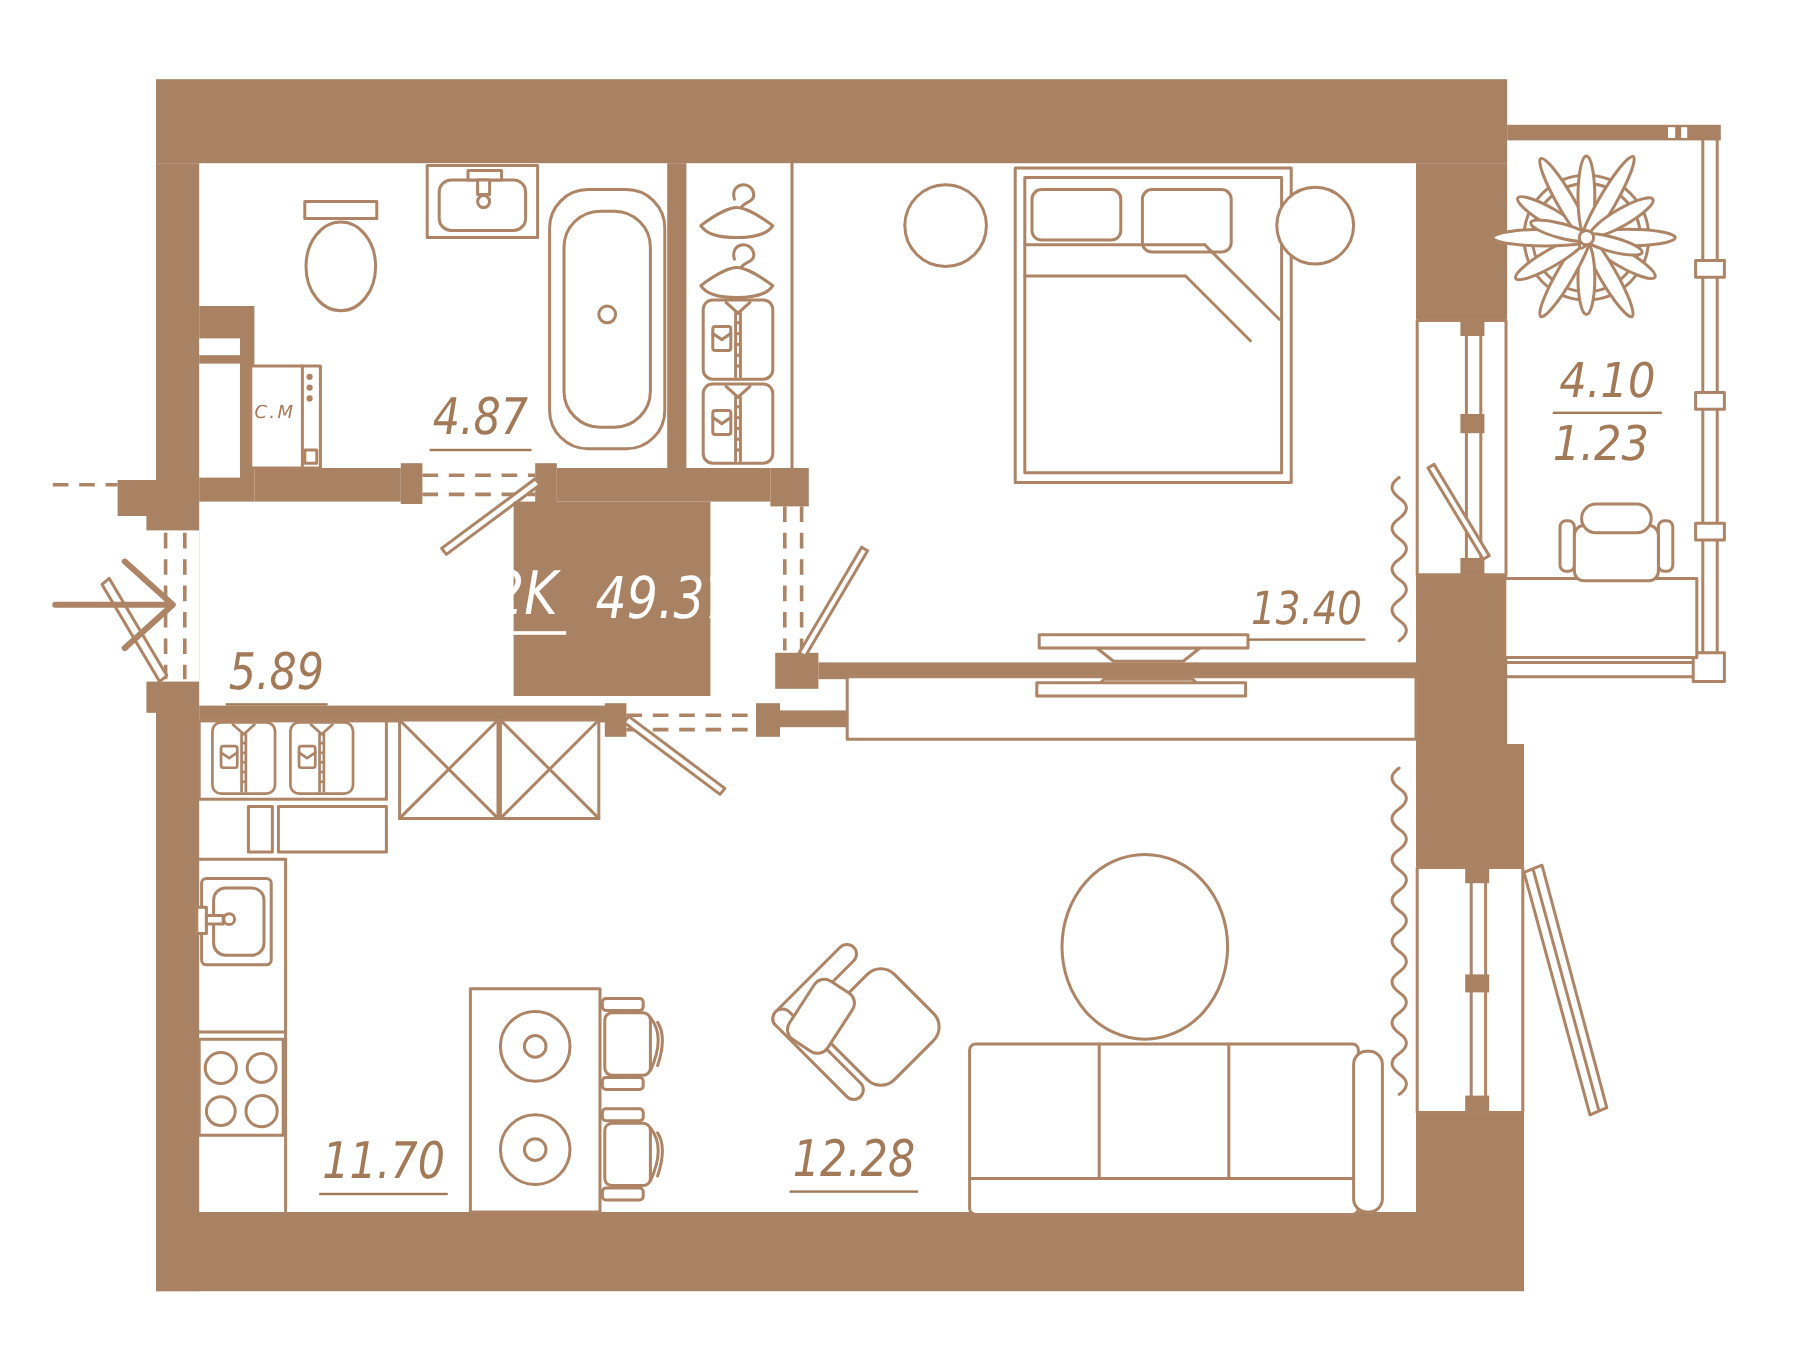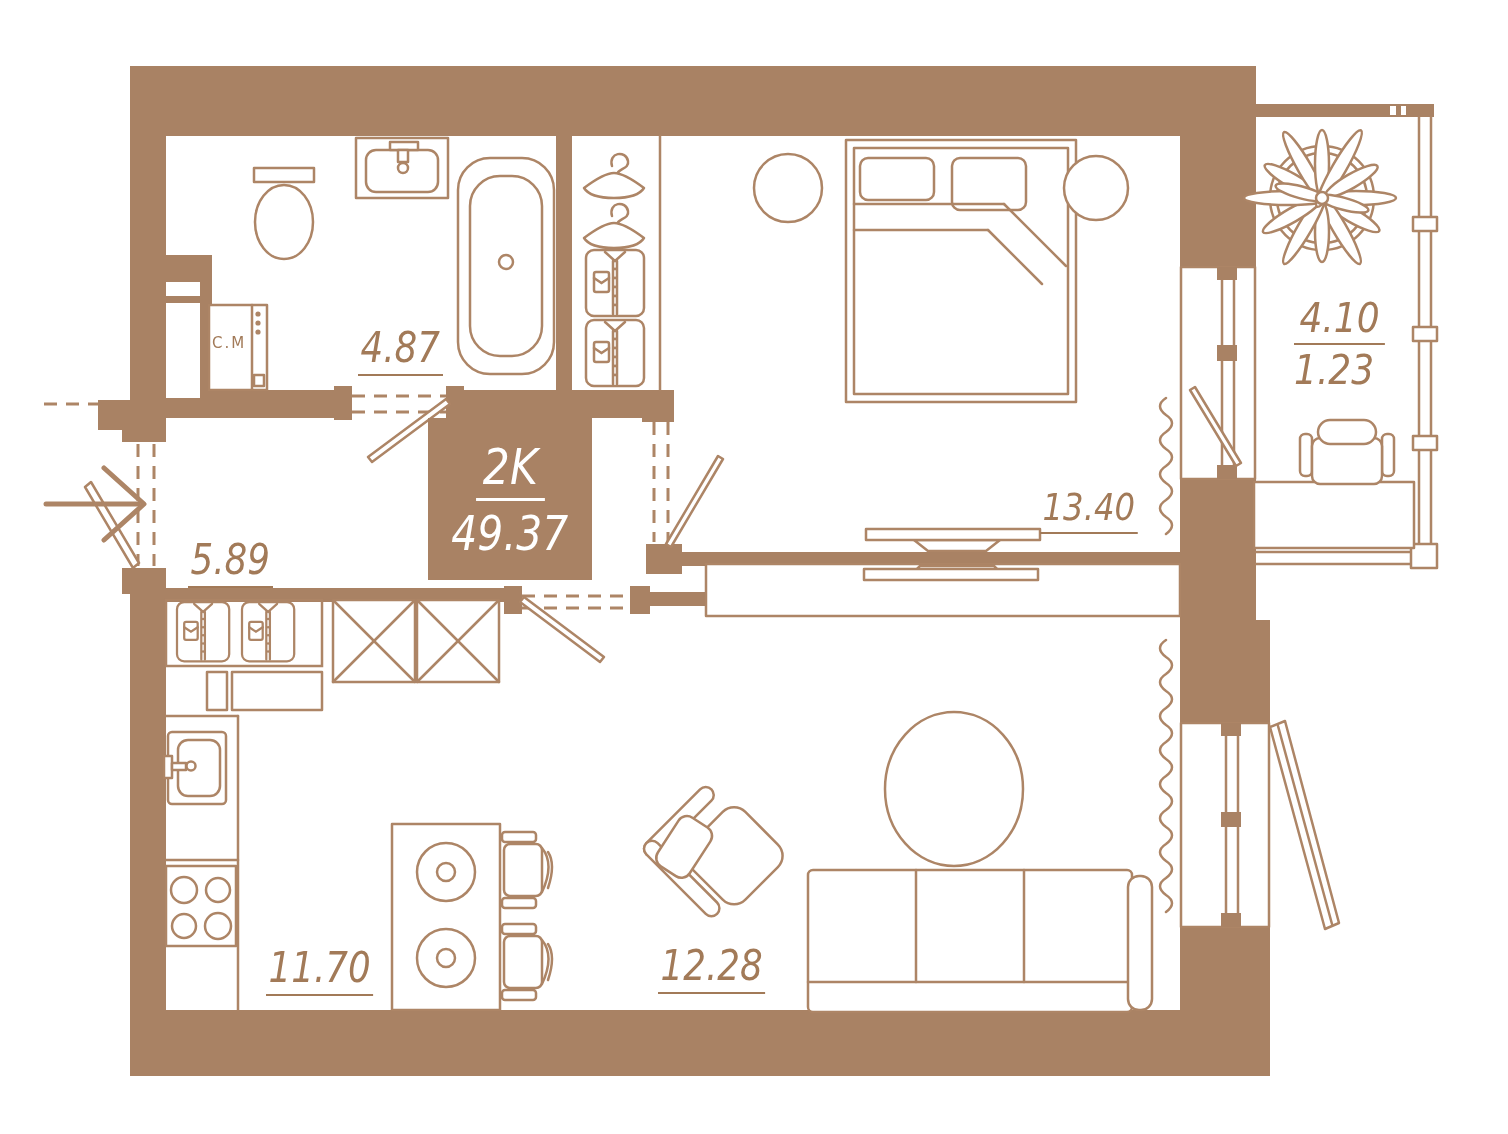--- a/index.html
+++ b/index.html
@@ -9,29 +9,29 @@
   .wall{fill:var(--wall,#a98264);stroke:none;}
   .ln{stroke:var(--line,#ad8566);fill:none;stroke-width:2.5;stroke-linecap:round;}
   .fw{fill:#fff;stroke:var(--line,#ad8566);stroke-width:2.5;stroke-linejoin:round;}
   .dot{fill:var(--line,#ad8566);stroke:none;}
   .dash{stroke:var(--line,#ad8566);stroke-width:3;fill:none;stroke-dasharray:13 9;}
   .thick{stroke:var(--line,#ad8566);stroke-width:5;fill:none;stroke-linecap:round;stroke-linejoin:round;}
   .label{position:absolute;font-style:italic;color:var(--ink,#a27a58);font-size:42px;line-height:1.05;
          transform:scaleX(.85);transform-origin:left top;white-space:nowrap;}
   .area-underline{border-bottom:2.5px solid currentColor;padding:0 3px 4px 3px;display:inline-block;}
   .badge{position:absolute;left:428px;top:418px;width:164px;height:162px;background:var(--wall,#a98264);
-         display:flex;flex-direction:column;align-items:center;justify-content:center;gap:8px;}
+         display:flex;flex-direction:row;align-items:center;justify-content:center;gap:8px;}
   .badge .type{color:#fff;font-style:italic;font-size:50px;line-height:1;border-bottom:3px solid #fff;
          padding:0 8px 6px 8px;transform:scaleX(.85);}
   .badge .total{color:#fff;font-style:italic;font-size:48px;line-height:1;transform:scaleX(.85);}
   .fraction{position:absolute;left:1294px;top:296px;width:86px;text-align:center;color:var(--ink,#a27a58);
          font-style:italic;font-size:40px;line-height:1.1;transform:scaleX(.9);transform-origin:left top;}
   .fraction .top{border-bottom:2.5px solid currentColor;padding:0 6px 3px 6px;display:inline-block;}
   .fraction .bot{display:block;padding-top:3px;}
-  .cm{position:absolute;left:212px;top:334px;font-size:15px;letter-spacing:2px;
+  .cm{position:absolute;left:212px;top:334px;font-style:italic;font-size:15px;letter-spacing:2px;
       color:var(--ink,#a27a58);}
 </style>
 </head>
 <body>
 
 <div id="stage">
 <svg width="1508" height="1134" viewBox="0 0 1508 1134">
 
   <defs>
     <g id="shirt">

